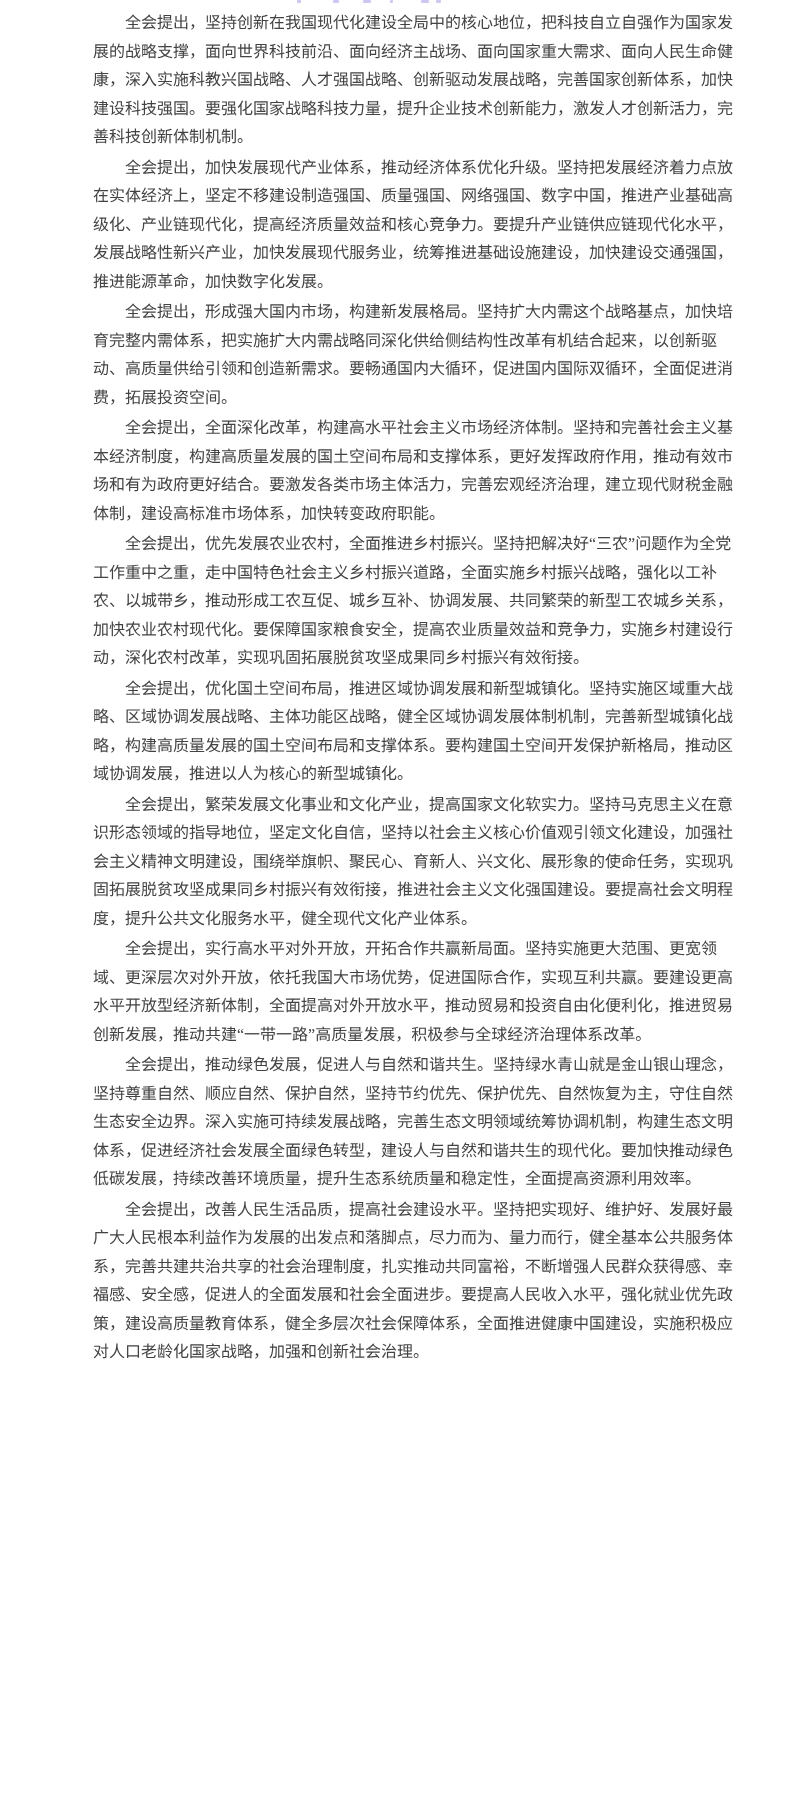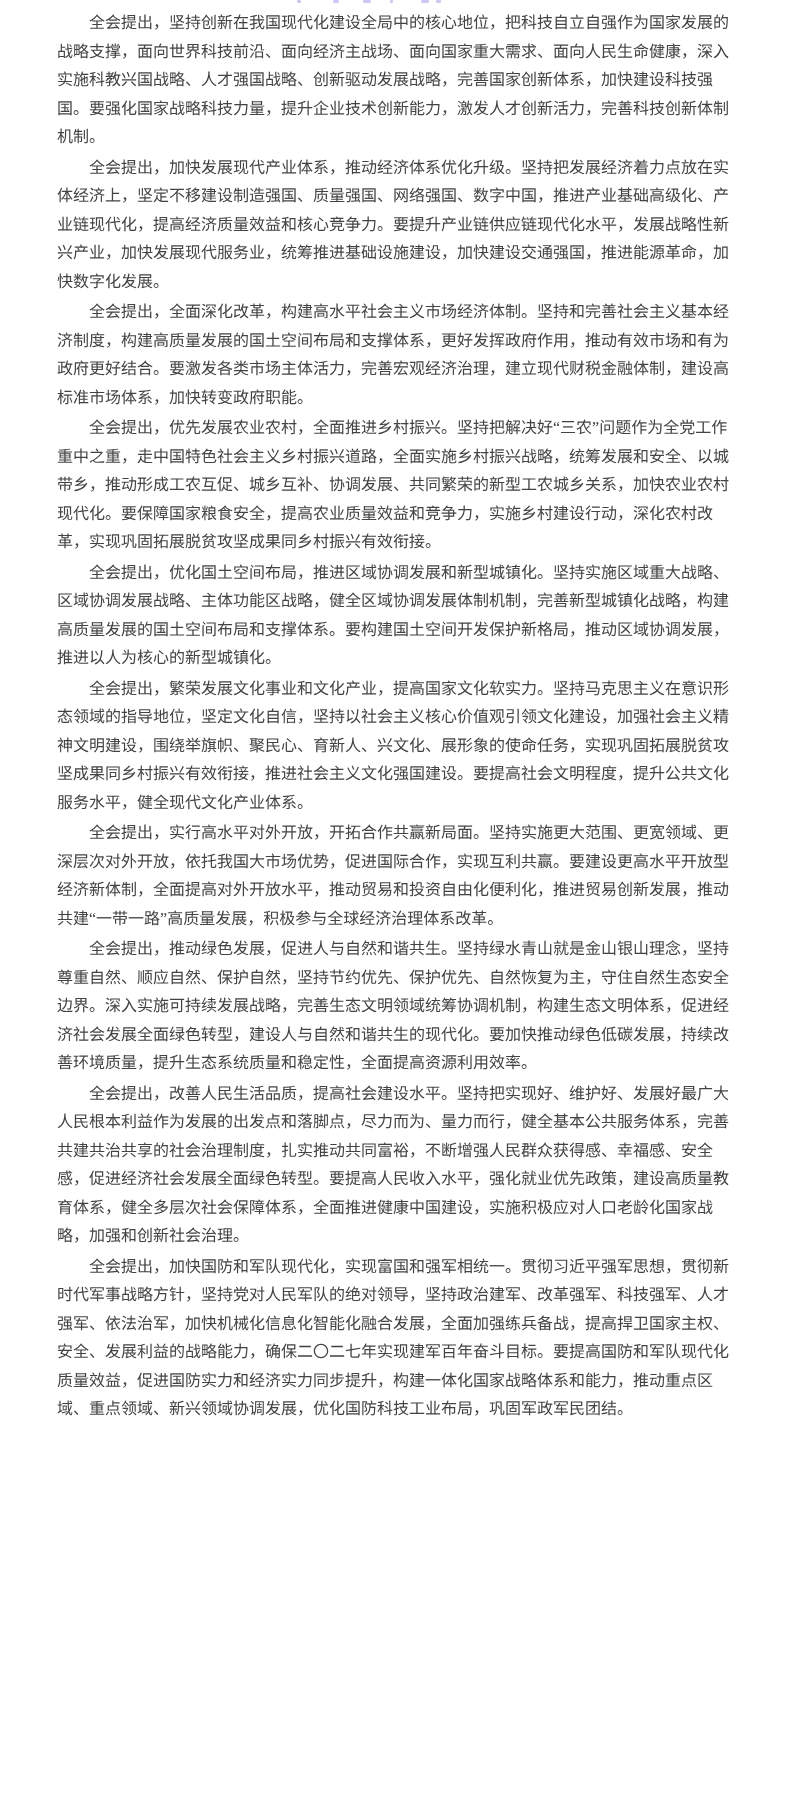--- a/index.html
+++ b/index.html
@@ -42,20 +42,21 @@
   .r5 { left: 421px; width: 8px; }
   .r6 { left: 436px; width: 5px; height: 2px; }
   .article {
     box-sizing: border-box;
     padding: 9px 57px 0 57px;
     font-family: "Liberation Serif", "DejaVu Serif", serif;
     font-size: 16px;
     line-height: 28.5px;
     color: #434343;
     text-align: left;
+    margin-left: 36px;
   }
   .article p {
     margin: 0 0 2px 0;
     text-indent: 2em;
     word-break: break-all;
   }
 </style>
 </head>
 <body>
 
@@ -66,24 +67,24 @@
     <i class="r2"></i>
     <i class="r3"></i>
     <i class="r4"></i>
     <i class="r5"></i>
     <i class="r6"></i>
   </div>
 
   <main class="article">
     <p>全会提出，坚持创新在我国现代化建设全局中的核心地位，把科技自立自强作为国家发展的战略支撑，面向世界科技前沿、面向经济主战场、面向国家重大需求、面向人民生命健康，深入实施科教兴国战略、人才强国战略、创新驱动发展战略，完善国家创新体系，加快建设科技强国。要强化国家战略科技力量，提升企业技术创新能力，激发人才创新活力，完善科技创新体制机制。</p>
     <p>全会提出，加快发展现代产业体系，推动经济体系优化升级。坚持把发展经济着力点放在实体经济上，坚定不移建设制造强国、质量强国、网络强国、数字中国，推进产业基础高级化、产业链现代化，提高经济质量效益和核心竞争力。要提升产业链供应链现代化水平，发展战略性新兴产业，加快发展现代服务业，统筹推进基础设施建设，加快建设交通强国，推进能源革命，加快数字化发展。</p>
+    <p>全会提出，形成强大国内市场，构建新发展格局。坚持扩大内需这个战略基点，加快培育完整内需体系，把实施扩大内需战略同深化供给侧结构性改革有机结合起来，以创新驱动、高质量供给引领和创造新需求。要畅通国内大循环，促进国内国际双循环，全面促进消费，拓展投资空间。</p>
     <p>全会提出，全面深化改革，构建高水平社会主义市场经济体制。坚持和完善社会主义基本经济制度，构建高质量发展的国土空间布局和支撑体系，更好发挥政府作用，推动有效市场和有为政府更好结合。要激发各类市场主体活力，完善宏观经济治理，建立现代财税金融体制，建设高标准市场体系，加快转变政府职能。</p>
-    <p>全会提出，优先发展农业农村，全面推进乡村振兴。坚持把解决好“三农”问题作为全党工作重中之重，走中国特色社会主义乡村振兴道路，全面实施乡村振兴战略，统筹发展和安全、以城带乡，推动形成工农互促、城乡互补、协调发展、共同繁荣的新型工农城乡关系，加快农业农村现代化。要保障国家粮食安全，提高农业质量效益和竞争力，实施乡村建设行动，深化农村改革，实现巩固拓展脱贫攻坚成果同乡村振兴有效衔接。</p>
+    <p>全会提出，优先发展农业农村，全面推进乡村振兴。坚持把解决好“三农”问题作为全党工作重中之重，走中国特色社会主义乡村振兴道路，全面实施乡村振兴战略，强化以工补农、以城带乡，推动形成工农互促、城乡互补、协调发展、共同繁荣的新型工农城乡关系，加快农业农村现代化。要保障国家粮食安全，提高农业质量效益和竞争力，实施乡村建设行动，深化农村改革，实现巩固拓展脱贫攻坚成果同乡村振兴有效衔接。</p>
     <p>全会提出，优化国土空间布局，推进区域协调发展和新型城镇化。坚持实施区域重大战略、区域协调发展战略、主体功能区战略，健全区域协调发展体制机制，完善新型城镇化战略，构建高质量发展的国土空间布局和支撑体系。要构建国土空间开发保护新格局，推动区域协调发展，推进以人为核心的新型城镇化。</p>
     <p>全会提出，繁荣发展文化事业和文化产业，提高国家文化软实力。坚持马克思主义在意识形态领域的指导地位，坚定文化自信，坚持以社会主义核心价值观引领文化建设，加强社会主义精神文明建设，围绕举旗帜、聚民心、育新人、兴文化、展形象的使命任务，实现巩固拓展脱贫攻坚成果同乡村振兴有效衔接，推进社会主义文化强国建设。要提高社会文明程度，提升公共文化服务水平，健全现代文化产业体系。</p>
     <p>全会提出，实行高水平对外开放，开拓合作共赢新局面。坚持实施更大范围、更宽领域、更深层次对外开放，依托我国大市场优势，促进国际合作，实现互利共赢。要建设更高水平开放型经济新体制，全面提高对外开放水平，推动贸易和投资自由化便利化，推进贸易创新发展，推动共建“一带一路”高质量发展，积极参与全球经济治理体系改革。</p>
     <p>全会提出，推动绿色发展，促进人与自然和谐共生。坚持绿水青山就是金山银山理念，坚持尊重自然、顺应自然、保护自然，坚持节约优先、保护优先、自然恢复为主，守住自然生态安全边界。深入实施可持续发展战略，完善生态文明领域统筹协调机制，构建生态文明体系，促进经济社会发展全面绿色转型，建设人与自然和谐共生的现代化。要加快推动绿色低碳发展，持续改善环境质量，提升生态系统质量和稳定性，全面提高资源利用效率。</p>
-    <p>全会提出，改善人民生活品质，提高社会建设水平。坚持把实现好、维护好、发展好最广大人民根本利益作为发展的出发点和落脚点，尽力而为、量力而行，健全基本公共服务体系，完善共建共治共享的社会治理制度，扎实推动共同富裕，不断增强人民群众获得感、幸福感、安全感，促进经济社会发展全面绿色转型。要提高人民收入水平，强化就业优先政策，建设高质量教育体系，健全多层次社会保障体系，全面推进健康中国建设，实施积极应对人口老龄化国家战略，加强和创新社会治理。</p>
-    <p>全会提出，加快国防和军队现代化，实现富国和强军相统一。贯彻习近平强军思想，贯彻新时代军事战略方针，坚持党对人民军队的绝对领导，坚持政治建军、改革强军、科技强军、人才强军、依法治军，加快机械化信息化智能化融合发展，全面加强练兵备战，提高捍卫国家主权、安全、发展利益的战略能力，确保二〇二七年实现建军百年奋斗目标。要提高国防和军队现代化质量效益，促进国防实力和经济实力同步提升，构建一体化国家战略体系和能力，推动重点区域、重点领域、新兴领域协调发展，优化国防科技工业布局，巩固军政军民团结。</p>
+    <p>全会提出，改善人民生活品质，提高社会建设水平。坚持把实现好、维护好、发展好最广大人民根本利益作为发展的出发点和落脚点，尽力而为、量力而行，健全基本公共服务体系，完善共建共治共享的社会治理制度，扎实推动共同富裕，不断增强人民群众获得感、幸福感、安全感，促进人的全面发展和社会全面进步。要提高人民收入水平，强化就业优先政策，建设高质量教育体系，健全多层次社会保障体系，全面推进健康中国建设，实施积极应对人口老龄化国家战略，加强和创新社会治理。</p>
 
   </main>
 
 </div>
 
 </body></html>

